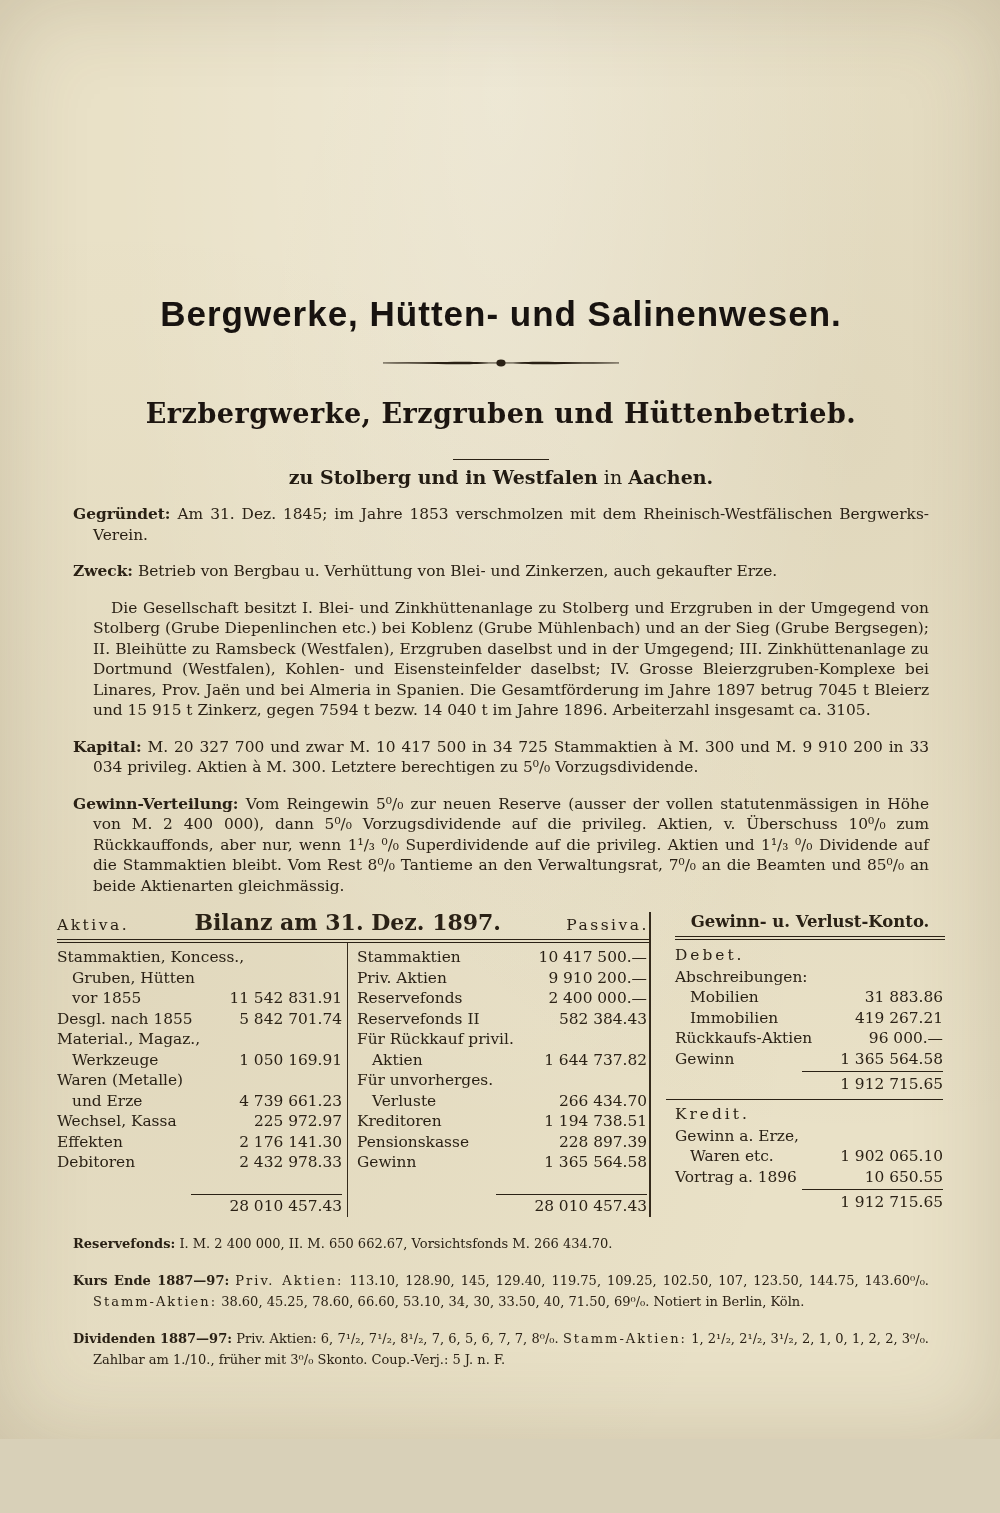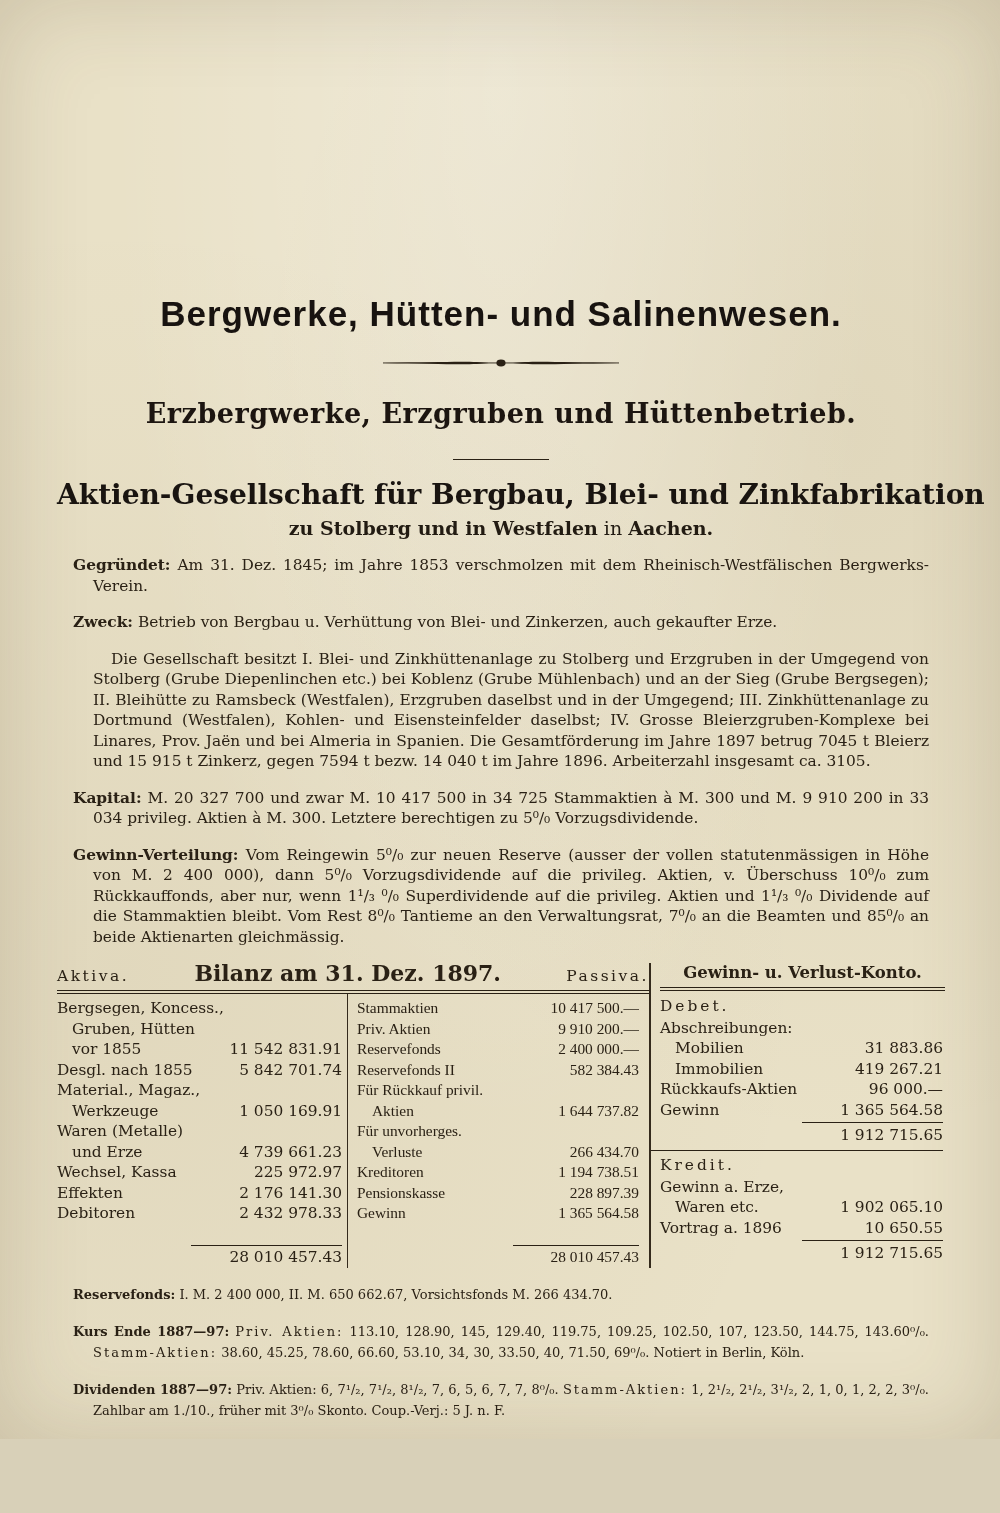--- a/index.html
+++ b/index.html
@@ -36,30 +36,30 @@
   .company-subtitle .b{font-weight:bold;}
   .paras{margin-top:10px;font-size:15.4px;line-height:20.5px;text-align:justify;}
   p.para{margin:16px;}
   p.hang{padding-left:20px;text-indent:-20px;}
   p.sub{padding-left:20px;text-indent:18px;}
   .b{font-weight:bold;}
   .spaced{letter-spacing:2px;}
   
   .bilanz{display:flex;margin-top:9px;font-size:15.4px;line-height:20.5px;}
   .bilanz-left{width:592px;}
-  .bilanz-right{flex:1;border-left:2px solid #342a1c;padding-left:9px;}
+  .bilanz-right{flex:1;border-left:2px solid #342a1c;padding-left:24px;}
   .bz-header{display:flex;align-items:baseline;padding-bottom:3px;}
   .side-label{letter-spacing:2.5px;font-size:15.5px;}
   .bz-title{flex:1;text-align:center;font-weight:bold;font-size:22px;}
   .gv-title{text-align:center;font-weight:bold;font-size:16.5px;padding-bottom:3px;}
   .dbl{height:2.6px;border-top:1.8px solid #2a2115;border-bottom:1px solid #2a2115;}
   .cols{display:flex;}
   .col{padding-top:4px;}
   .col.aktiva{width:285px;padding-right:5px;}
-  .col.passiva{flex:1;border-left:1.5px solid #342a1c;padding-left:9px;padding-right:10px;font-family:Liberation Serif, serif;}
+  .col.passiva{flex:1;border-left:1.5px solid #342a1c;padding-left:9px;padding-right:2px;}
   .gv-body{padding-top:4px;padding-right:2px;}
   .trow{display:flex;justify-content:space-between;}
   .lbl{white-space:nowrap;}
   .lbl.ind{padding-left:15px;}
   .amt{white-space:nowrap;}
   .totrow{display:flex;justify-content:flex-end;margin-top:21px;}
   .totrow.tight{margin-top:2px;}
   .overline{border-top:1.3px solid #2a2115;padding-top:1.5px;padding-left:38px;}
   .gv-head{text-align:left;letter-spacing:3px;margin:1px 0;}
   .rule-full{border-top:1.4px solid #2a2115;margin:5px 0 4px -9px;height:0;}
@@ -79,21 +79,20 @@
       <path d="M2,5 C58,4.2 88,2.6 106,5 C88,7.4 58,5.8 2,5 Z" fill="#2a2115"></path>
       <ellipse cx="118" cy="5" rx="4.6" ry="3.4" fill="#2a2115"></ellipse>
       <path d="M234,5 C178,4.2 148,2.6 130,5 C148,7.4 178,5.8 234,5 Z" fill="#2a2115"></path>
       <rect x="0" y="4.5" width="236" height="0.9" fill="#2a2115"></rect>
     </svg>
 
     <div class="sub-title">Erzbergwerke, Erzgruben und Hüttenbetrieb.</div>
 
     <div class="short-rule"></div>
 
-    <div class="company-title">Aktien-Gesellschaft für Bergbau, Blei- und Zinkfabrikation</div>
 
     <div class="company-subtitle"><span class="b">zu Stolberg und in Westfalen</span><span> in </span><span class="b">Aachen.</span></div>
 
     <div class="paras" id="info-paragraphs">
         <p class="para hang"><span class="b">Gegründet:</span><span> Am 31. Dez. 1845; im Jahre 1853 verschmolzen mit dem Rheinisch-Westfälischen Bergwerks-Verein.</span></p>
         <p class="para hang"><span class="b">Zweck:</span><span> Betrieb von Bergbau u. Verhüttung von Blei- und Zinkerzen, auch gekaufter Erze.</span></p>
         <p class="para sub"><span>Die Gesellschaft besitzt I. Blei- und Zinkhüttenanlage zu Stolberg und Erzgruben in der Umgegend von Stolberg (Grube Diepenlinchen etc.) bei Koblenz (Grube Mühlenbach) und an der Sieg (Grube Bergsegen); II. Bleihütte zu Ramsbeck (Westfalen), Erzgruben daselbst und in der Umgegend; III. Zinkhüttenanlage zu Dortmund (Westfalen), Kohlen- und Eisensteinfelder daselbst; IV. Grosse Bleierzgruben-Komplexe bei Linares, Prov. Jaën und bei Almeria in Spanien. Die Gesamtförderung im Jahre 1897 betrug 7045 t Bleierz und 15 915 t Zinkerz, gegen 7594 t bezw. 14 040 t im Jahre 1896. Arbeiterzahl insgesamt ca. 3105.</span></p>
         <p class="para hang"><span class="b">Kapital:</span><span> M. 20 327 700 und zwar M. 10 417 500 in 34 725 Stammaktien à M. 300 und M. 9 910 200 in 33 034 privileg. Aktien à M. 300.  Letztere berechtigen zu 5⁰/₀ Vorzugsdividende.</span></p>
         <p class="para hang"><span class="b">Gewinn-Verteilung:</span><span> Vom Reingewin 5⁰/₀ zur neuen Reserve (ausser der vollen statutenmässigen in Höhe von M. 2 400 000), dann 5⁰/₀ Vorzugsdividende auf die privileg. Aktien, v. Überschuss 10⁰/₀ zum Rückkauffonds, aber nur, wenn 1¹/₃ ⁰/₀ Superdividende auf die privileg. Aktien und 1¹/₃ ⁰/₀ Dividende auf die Stammaktien bleibt.  Vom Rest 8⁰/₀ Tantieme an den Verwaltungsrat, 7⁰/₀ an die Beamten und 85⁰/₀ an beide Aktienarten gleichmässig.</span></p>
       </div>
@@ -103,21 +102,21 @@
         <div class="bz-header">
           <span class="side-label">Aktiva.</span>
           <span class="bz-title">Bilanz am 31. Dez. 1897.</span>
           <span class="side-label">Passiva.</span>
         </div>
         <div class="dbl"></div>
         <div class="cols">
           <div class="col aktiva">
             <div>
                 <div class="trow">
-                  <span class="lbl">Bergsegen, Koncess.,</span>
+                  <span class="lbl">Stammaktien, Koncess.,</span>
                   <span class="amt"></span>
                 </div>
                 <div class="trow">
                   <span class="lbl ind">Gruben, Hütten</span>
                   <span class="amt"></span>
                 </div>
                 <div class="trow">
                   <span class="lbl ind">vor 1855</span>
                   <span class="amt">11 542 831.91</span>
                 </div>

